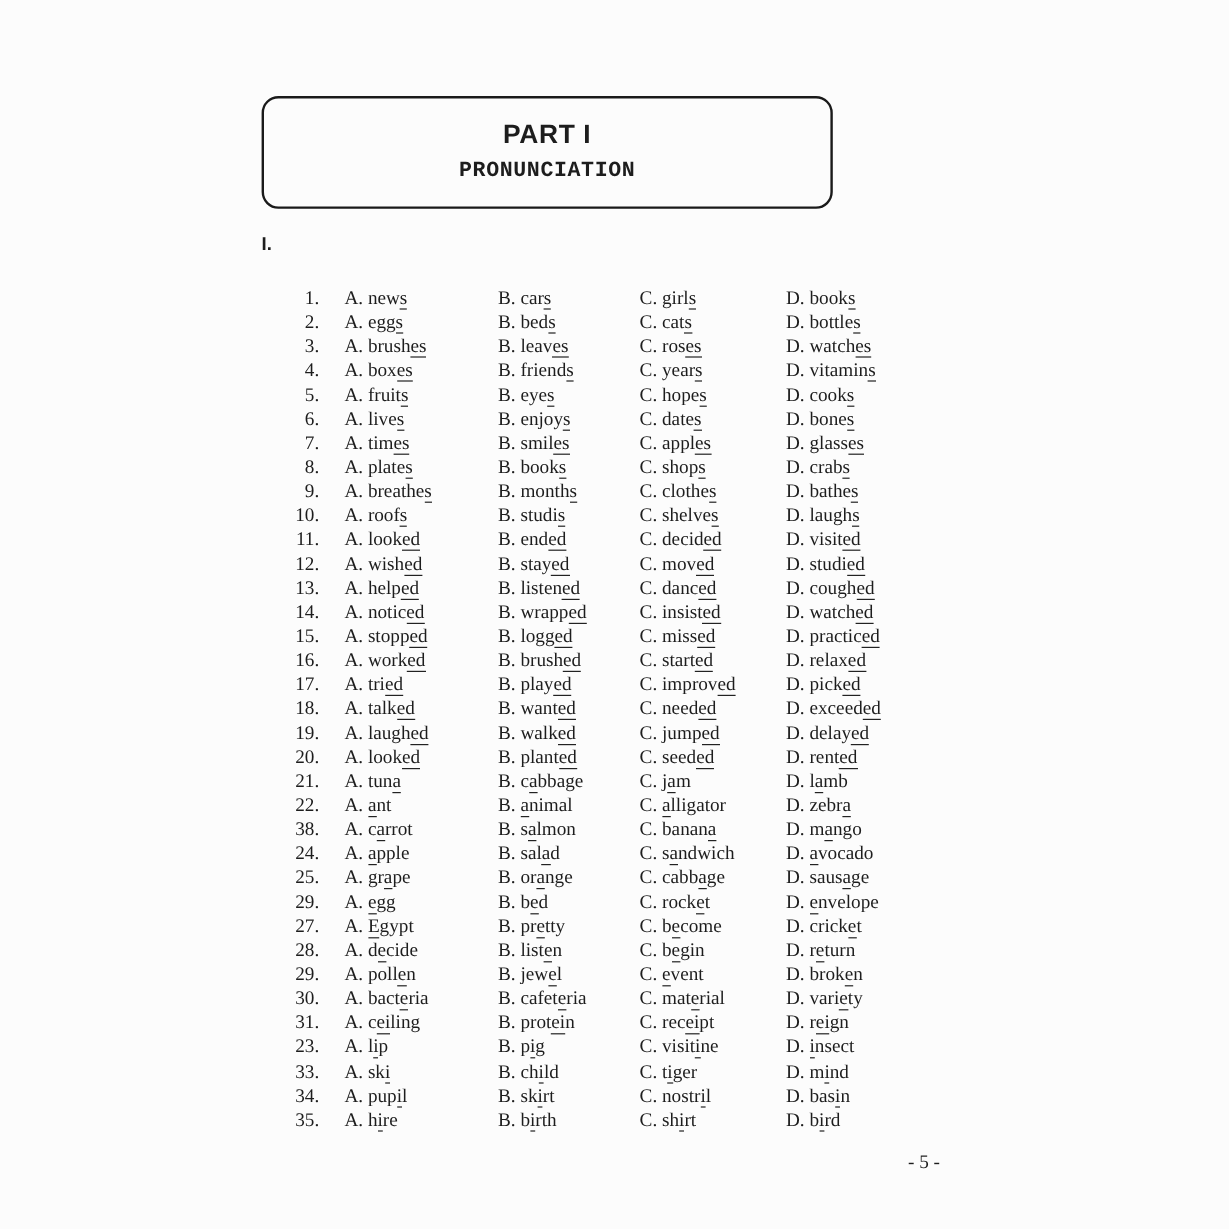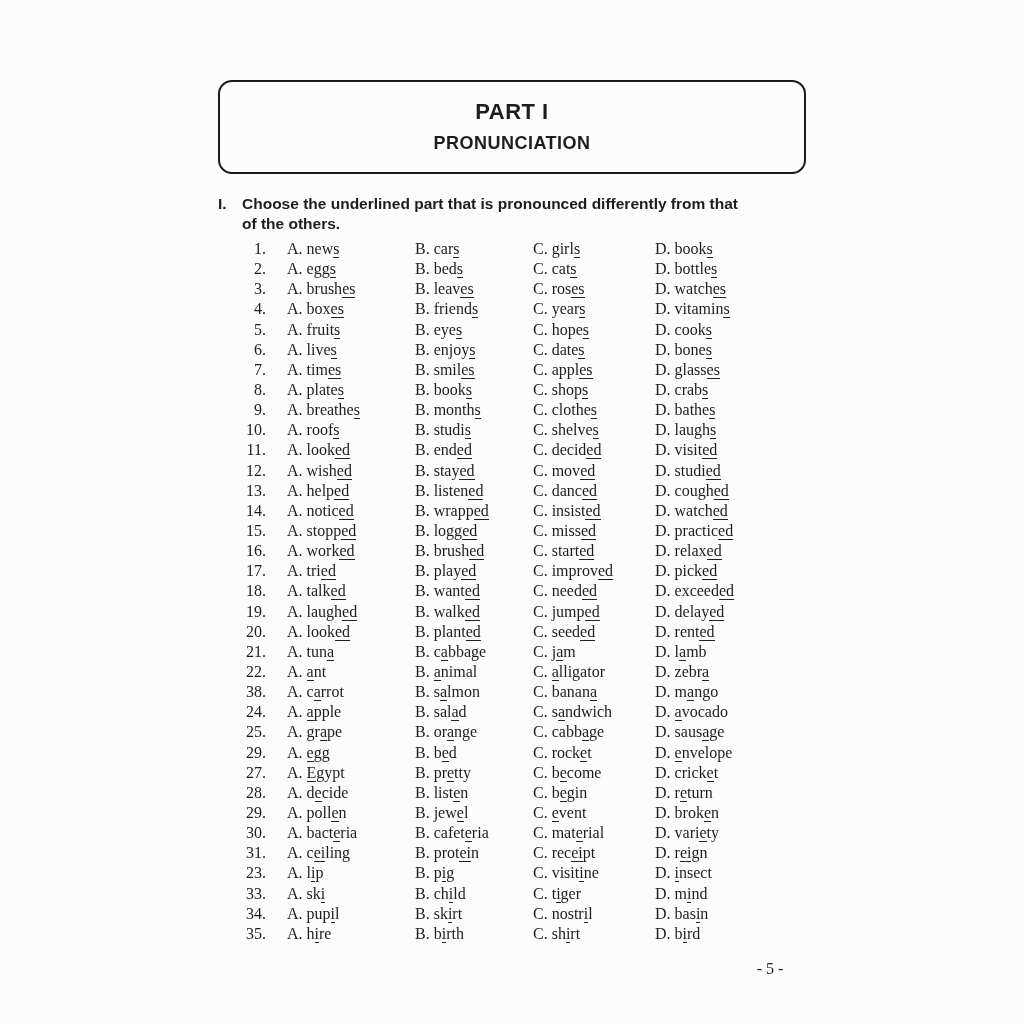--- a/index.html
+++ b/index.html
@@ -5,28 +5,28 @@
   html,body{margin:0;padding:0;}
   body{
     width:1024px;height:1024px;
     background:#fcfcfc;
     color:#1d1d1d;
     font-family:"Liberation Serif", serif;
     position:relative;
     overflow:hidden;
   }
   .title-box{
-    position:absolute;left:218px;top:80px;width:588px;height:94px;
+    position:absolute;left:218px;top:80px;width:476px;height:94px;
     border:2.5px solid #1a1a1a;border-radius:14px;box-sizing:border-box;
     text-align:center;
     font-family:"Liberation Sans", sans-serif;font-weight:bold;
     background:#fcfcfc;
   }
   .title-part{margin-top:17px;font-size:22px;letter-spacing:.5px;}
-  .title-pron{margin-top:8px;font-size:18px;letter-spacing:.5px;}
+  .title-pron{margin-top:8px;font-size:18px;letter-spacing:.5px;font-family:Liberation Mono, monospace;}
   .instruction{
     position:absolute;left:218px;top:194px;width:580px;
     font-family:"Liberation Sans", sans-serif;font-weight:bold;
     font-size:15.5px;line-height:20px;display:flex;
   }
   .instr-numeral{width:24px;flex:none;}
   .questions{position:absolute;left:238px;top:239px;width:560px;}
   .qrow{position:relative;height:20.15px;}
   .cell{position:absolute;top:0;white-space:nowrap;font-size:16px;line-height:20px;}
   .c-num{left:0;width:28px;text-align:right;}
@@ -43,24 +43,20 @@
 </head>
 <body>
 
 <div class="title-box">
   <div class="title-part">PART I</div>
   <div class="title-pron">PRONUNCIATION</div>
 </div>
 
 <div class="instruction">
   <div class="instr-numeral">I.</div>
-  <div>
-    <div>Choose the underlined part that is pronounced differently from that</div>
-    <div>of the others.</div>
-  </div>
 </div>
 
 <div class="questions">
     <div class="qrow">
       <span class="cell c-num">1.</span>
       <span class="cell c-a"><span>A.</span> <span>new</span><span class="u">s</span><span></span></span>
       <span class="cell c-b"><span>B.</span> <span>car</span><span class="u">s</span><span></span></span>
       <span class="cell c-c"><span>C.</span> <span>girl</span><span class="u">s</span><span></span></span>
       <span class="cell c-d"><span>D.</span> <span>book</span><span class="u">s</span><span></span></span>
     </div>

